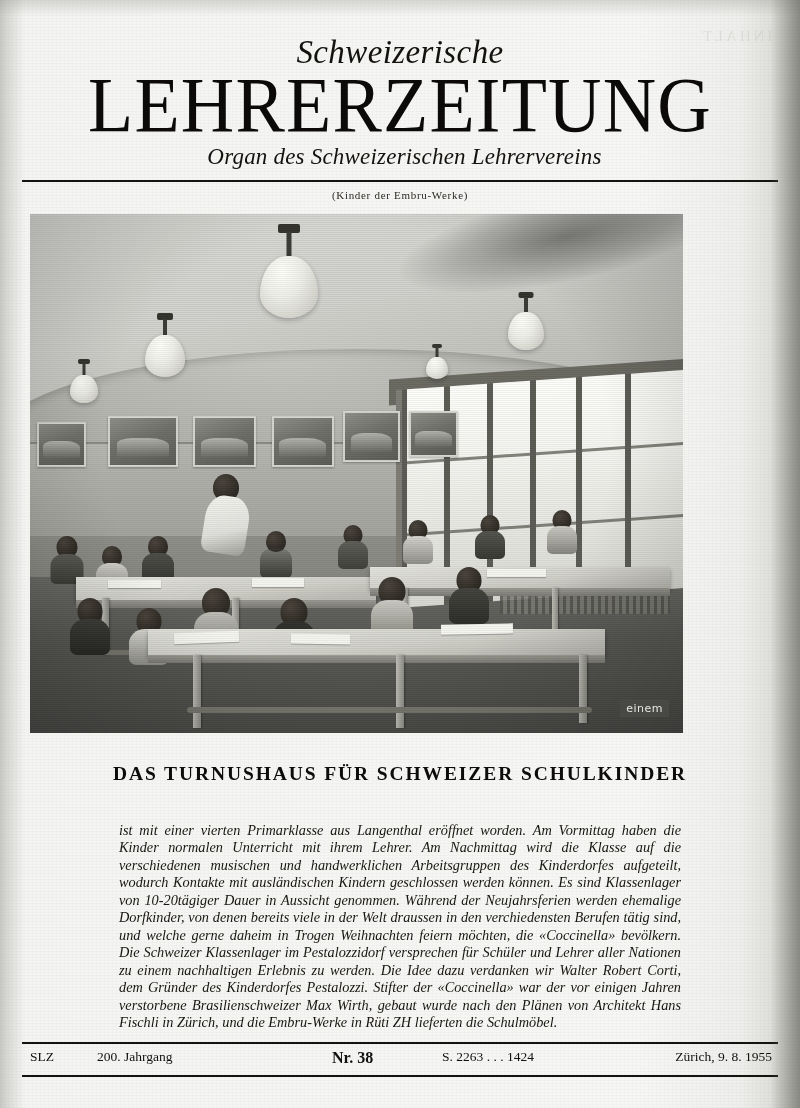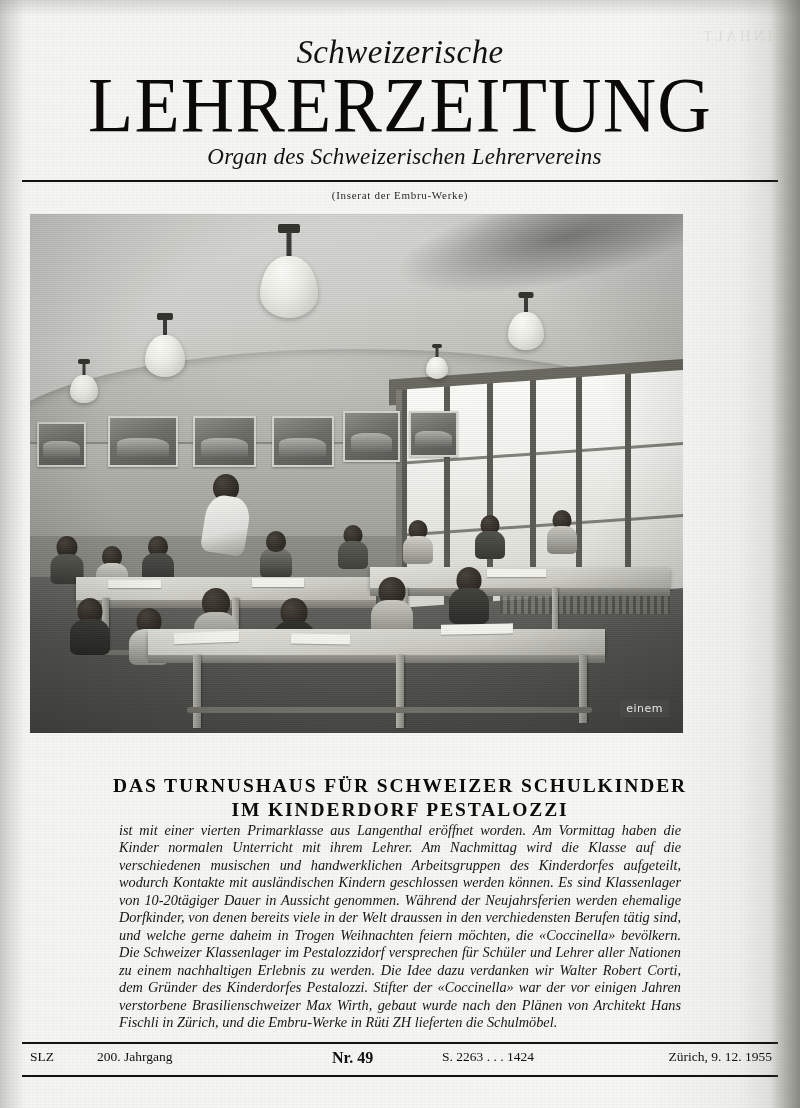--- a/index.html
+++ b/index.html
@@ -232,21 +232,20 @@
   }
 
   
   .headline{
     position:absolute;left:0;right:0;text-align:center;
     font-family:"Liberation Serif", serif;
     font-weight:700;
     font-size:19.5px;
     letter-spacing:1.9px;
     color:#0d0c0a;
-    margin-top:12px;
   }
   #head-l1{top:763px;}
   #head-l2{top:787px;}
 
   
   #body-text{
     position:absolute;left:119px;top:822px;width:562px;
     font-style:italic;
     font-size:14.3px;
     line-height:17.45px;
@@ -296,21 +295,21 @@
 <div class="content">
 
   <div class="ghost" style="left:700px;top:28px;font-size:15px;letter-spacing:3px;">INHALT</div>
 
   <div class="mast" id="mast-over">Schweizerische</div>
   <div class="mast" id="mast-main">LEHRERZEITUNG</div>
   <div class="mast" id="mast-sub">Organ des Schweizerischen Lehrervereins</div>
 
   <div class="rule" id="rule-top"></div>
 
-  <div id="ad-caption">(Inserat der Embru-Werke)</div>
+  <div id="ad-caption">(Kinder der Embru-Werke)</div>
 
   <div id="photo">
     <div class="layer ceiling"></div>
     <div class="layer fanshadow"></div>
     <div class="layer soffit"></div>
     <div class="layer wall"></div>
     <div class="layer wall-shadowline"></div>
     <div class="layer dado"></div>
     <div class="layer floor"></div>
 
@@ -451,33 +450,32 @@
     <div class="paper" style="left:12%;top:70.5%;width:8%;height:1.6%;"></div>
     <div class="paper" style="left:34%;top:70.2%;width:8%;height:1.6%;"></div>
     <div class="paper" style="left:70%;top:68.4%;width:9%;height:1.5%;"></div>
 
     <div id="photo-tone"></div>
     <div id="photo-vig"></div>
     <div id="embru-logo">einem</div>
   </div>
 
   <div class="headline" id="head-l1">DAS TURNUSHAUS FÜR SCHWEIZER SCHULKINDER</div>
-  <div class="headline" id="head-l2">IM KINDERDORF PESTALOZZI</div>
 
   <div id="body-text">
     <p>ist mit einer vierten Primarklasse aus Langenthal eröffnet worden. Am Vormittag haben die Kinder normalen Unterricht mit ihrem Lehrer. Am Nachmittag wird die Klasse auf die verschiedenen musischen und handwerklichen Arbeitsgruppen des Kinderdorfes aufgeteilt, wodurch Kontakte mit ausländischen Kindern geschlossen werden können. Es sind Klassenlager von 10-20tägiger Dauer in Aussicht genommen. Während der Neujahrsferien werden ehemalige Dorfkinder, von denen bereits viele in der Welt draussen in den verchiedensten Berufen tätig sind, und welche gerne daheim in Trogen Weihnachten feiern möchten, die «Coccinella» bevölkern. Die Schweizer Klassenlager im Pestalozzidorf versprechen für Schüler und Lehrer aller Nationen zu einem nachhaltigen Erlebnis zu werden. Die Idee dazu verdanken wir Walter Robert Corti, dem Gründer des Kinderdorfes Pestalozzi. Stifter der «Coccinella» war der vor einigen Jahren verstorbene Brasilienschweizer Max Wirth, gebaut wurde nach den Plänen von Architekt Hans Fischli in Zürich, und die Embru-Werke in Rüti ZH lieferten die Schulmöbel.</p>
   </div>
 
   <div class="rule" id="rule-foot-top"></div>
   <div class="rule" id="rule-foot-bot"></div>
   <div id="footer">
     <span id="f-slz">SLZ</span>
     <span id="f-year">200. Jahrgang</span>
-    <span id="f-nr">Nr. 49</span>
+    <span id="f-nr">Nr. 38</span>
     <span id="f-pages">S. 2263 . . . 1424</span>
-    <span id="f-place">Zürich, 9. 12. 1955</span>
+    <span id="f-place">Zürich, 9. 8. 1955</span>
   </div>
 
 </div>
 
 <div id="edge-top"></div>
 <div id="edge-left"></div>
 <div id="edge-right"></div>
 
 </body></html>

